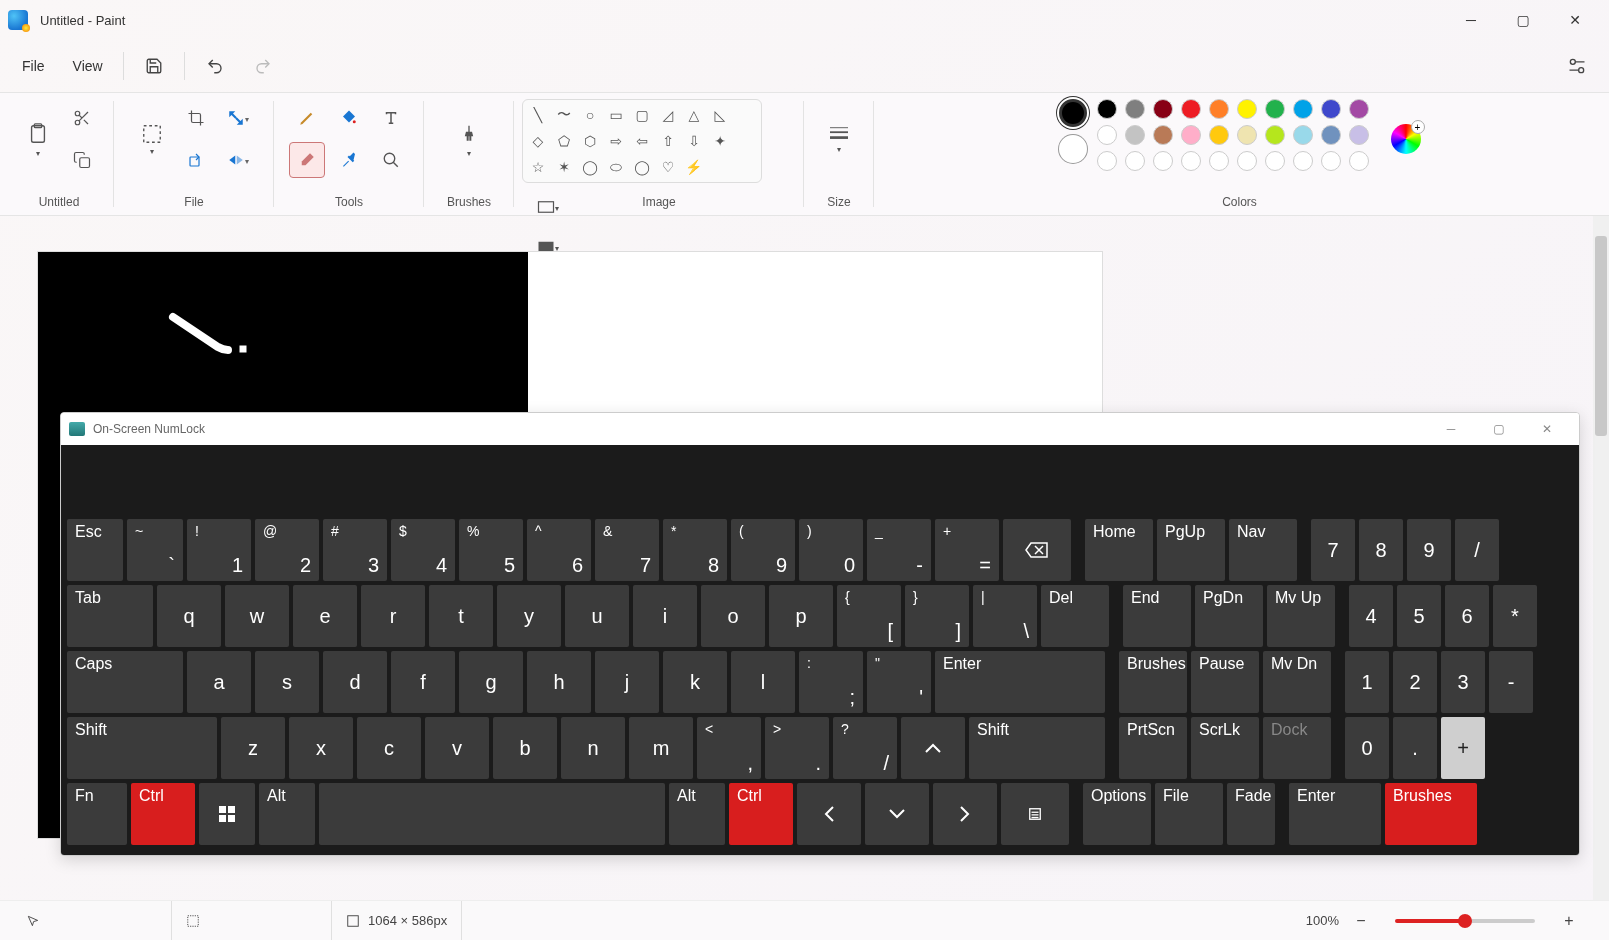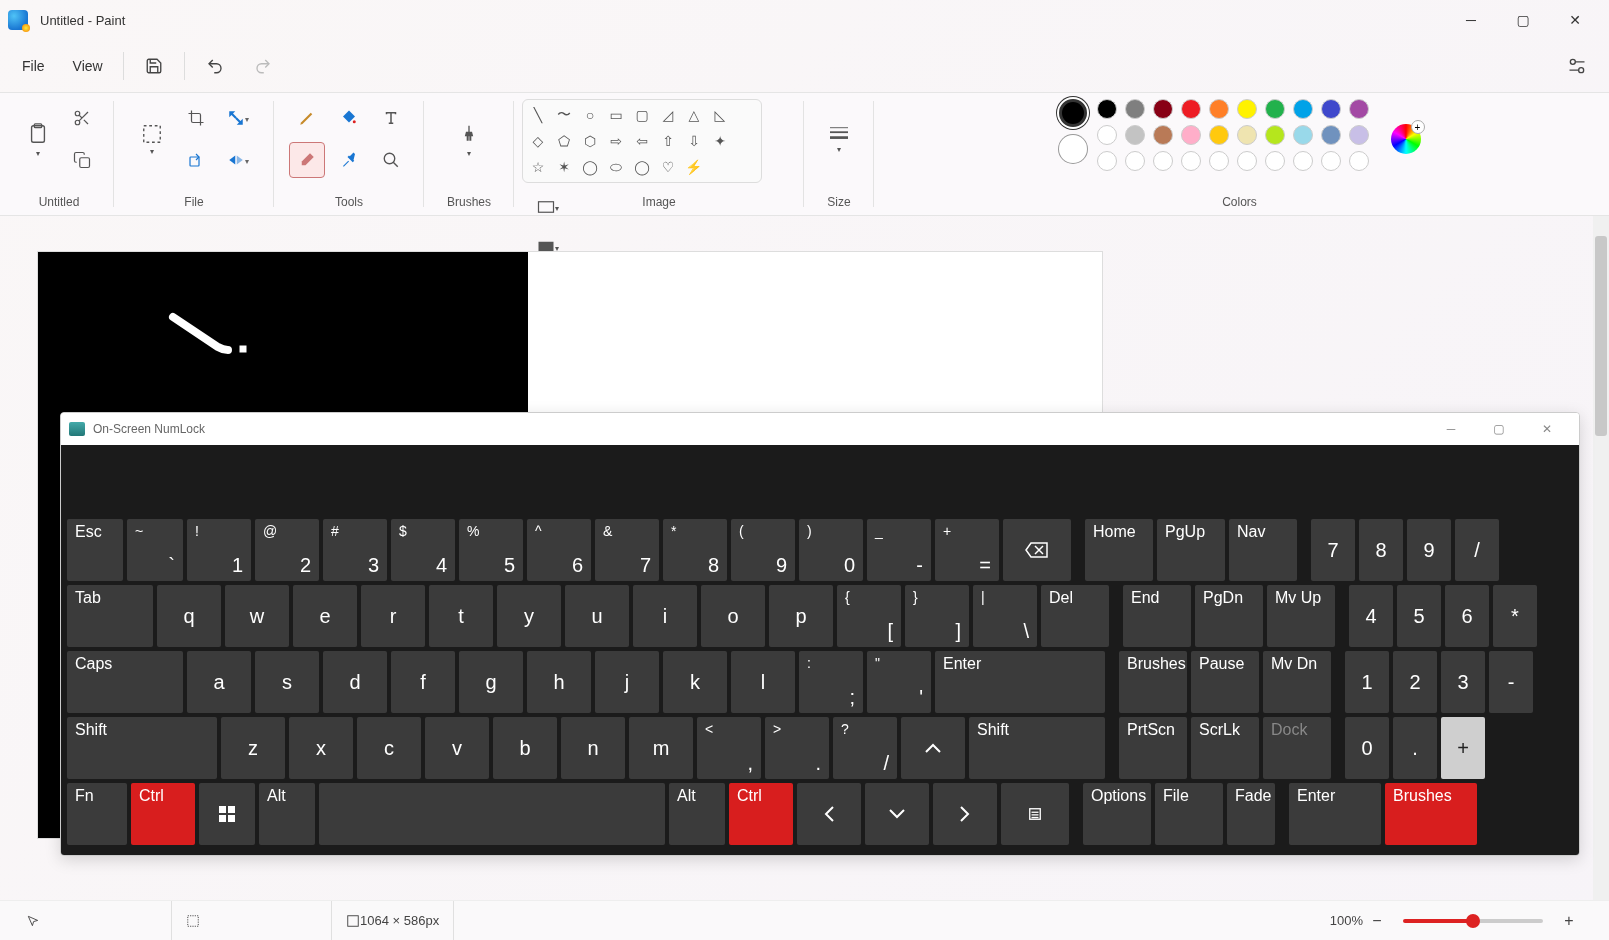--- a/index.html
+++ b/index.html
@@ -72,21 +72,21 @@
 .osk-key .bot { font-size: 20px; align-self: flex-end; margin-top: auto; }
 .osk-key .lbl { font-size: 16px; align-self: flex-start; }
 .osk-key.center { align-items: center; justify-content: center; font-size: 20px; }
 .osk-key.red { background: #d81e1e; }
 .osk-key.light { background: #cfcfcf; color: #222; }
 .osk-key.dim { color: #888; }
 .osk-gap { width: 6px; }
 
 
 .statusbar { position: absolute; bottom: 0; left: 0; right: 0; height: 40px; display: flex; align-items: center; padding: 0 12px; font-size: 13px; color: #444; background: #faf9fa; border-top: 1px solid #eee; }
-.status-seg { display: flex; align-items: center; padding: 0 14px; border-right: 1px solid #e0e0e0; height: 100%; }
+.status-seg { display: flex; align-items: center; gap: 8px; padding: 0 14px; border-right: 1px solid #e0e0e0; height: 100%; }
 .status-seg:last-of-type { border-right: none; }
 .status-spacer { flex: 1; }
 .zoom-slider { width: 140px; height: 4px; background: linear-gradient(to right, #d22 0%, #d22 50%, #ccc 50%); border-radius: 2px; position: relative; margin: 0 12px; }
 .zoom-thumb { position: absolute; left: 50%; top: -5px; width: 14px; height: 14px; border-radius: 50%; background: #d22; transform: translateX(-50%); }
 .zoom-btn { width: 28px; text-align: center; font-size: 16px; }
 </style>
 </head>
 <body>
 
 <div class="titlebar">

